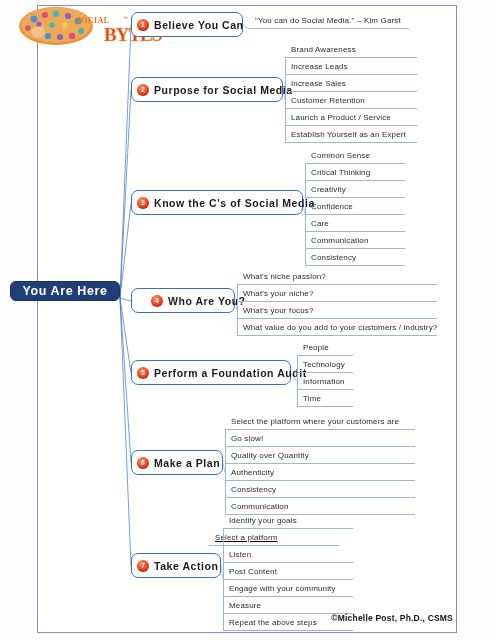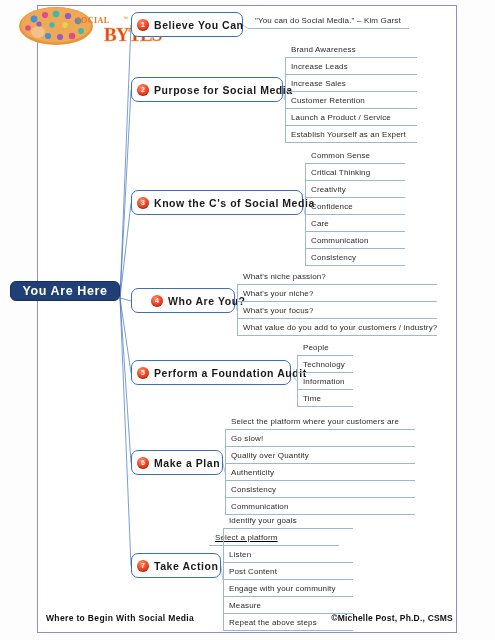--- a/index.html
+++ b/index.html
@@ -287,16 +287,15 @@
       </div>
       <div class="sub" style="left: 223px; top: 597px; width: 130px;">
         <span>Measure</span>
       </div>
       <div class="sub" style="left: 223px; top: 614px; width: 130px;">
         <span>Repeat the above steps</span>
       </div>
       <div class="spine" style="left: 223px; top: 529px; height: 102px;"></div>
     </div>
 
-  <div class="footer-left">Where to Begin With Social Media</div>
   <div class="footer-right">©Michelle Post, Ph.D., CSMS</div>
 
 </div>
 
 </body></html>

